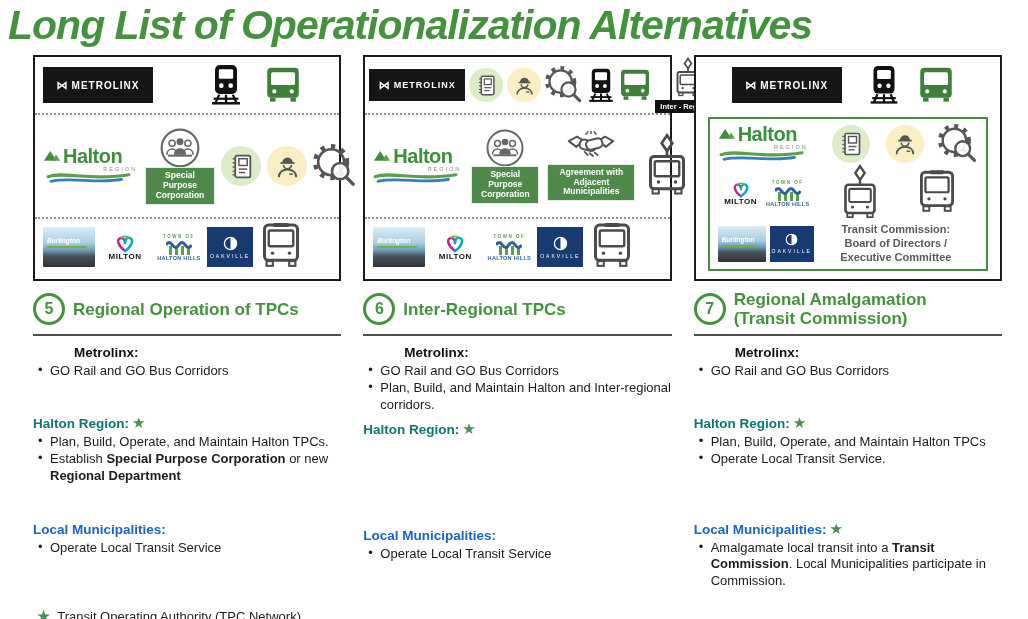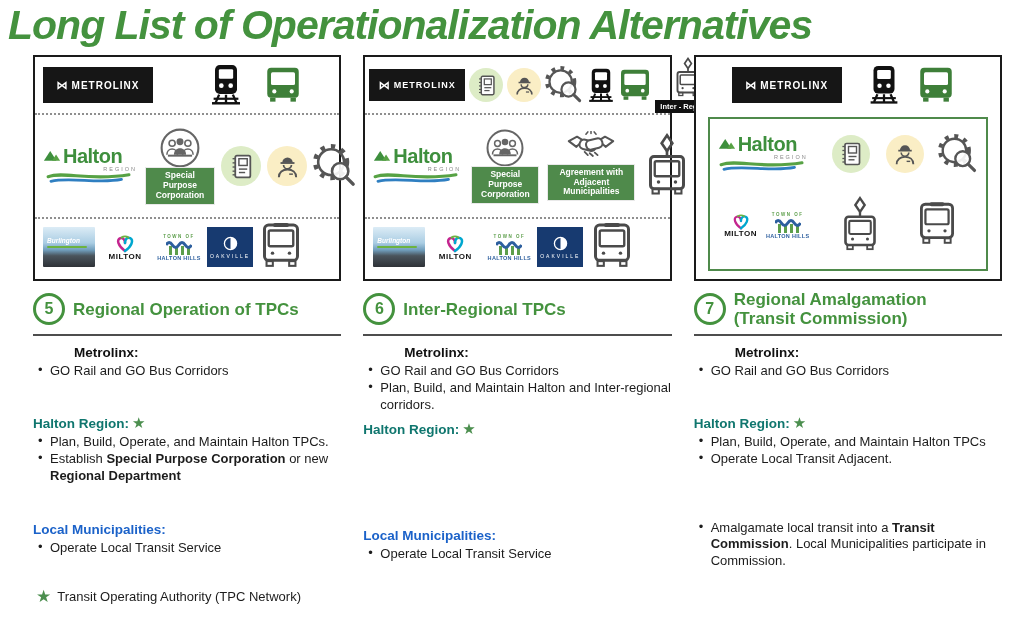--- a/index.html
+++ b/index.html
@@ -466,41 +466,59 @@
                 </svg>
                 <div class="hh-name">HALTON HILLS</div>
               </div>
             <svg class="ic" style="margin-left:28px" width="40" height="58">
                 <use href="#i-trolley"></use>
               </svg>
             <svg class="ic" style="margin-left:36px" width="42" height="46">
                 <use href="#i-buso"></use>
               </svg>
           </div>
+          <div class="gb-row">
+            <div class="burl" style="width:48px;height:36px">
+                <span>Burlington</span>
+                <i style="width:36px"></i>
+              </div>
+            <div class="oak" style="width:44px;height:36px;margin-left:4px">
+                <svg class="ic" width="13" height="13">
+                  <use href="#i-oakcircle"></use>
+                </svg>
+                <div class="ok">OAKVILLE</div>
+              </div>
+            <div class="tc-text" style="margin:0 auto">
+              <div>Transit Commission:</div>
+              <div>Board of Directors /</div>
+              <div>Executive Committee</div>
+            </div>
+          </div>
         </div>
       </div>
       <div class="head">
         <span class="num">7</span>
         <h2 style="max-width:250px">Regional Amalgamation (Transit Commission)</h2>
       </div>
       <div>
           <div class="sec k-metrolinx">
             <div><span class="sec-label">Metrolinx:</span></div>
             <ul>
               <li>GO Rail and GO Bus Corridors</li>
             </ul>
           </div>
           <div class="sec k-halton">
             <div><span class="sec-label">Halton Region:</span><span class="star">★</span></div>
             <ul>
               <li>Plan, Build, Operate, and Maintain Halton TPCs</li>
-              <li>Operate Local Transit Adjacent.</li>
+              <li>Operate Local Transit Service.</li>
             </ul>
           </div>
           <div class="sec k-local">
+            <div><span class="sec-label">Local Municipalities:</span><span class="star">★</span></div>
             <ul>
               <li>Amalgamate local transit into a <b>Transit Commission</b>. Local Municipalities participate in Commission.</li>
             </ul>
           </div>
         </div>
     </div>
   </div>
 
   <div class="legend">
     <span class="star">★</span>

